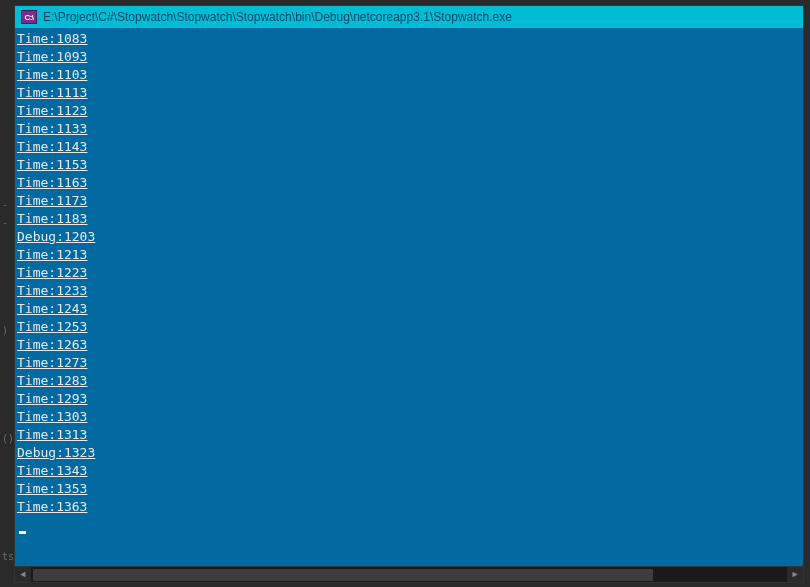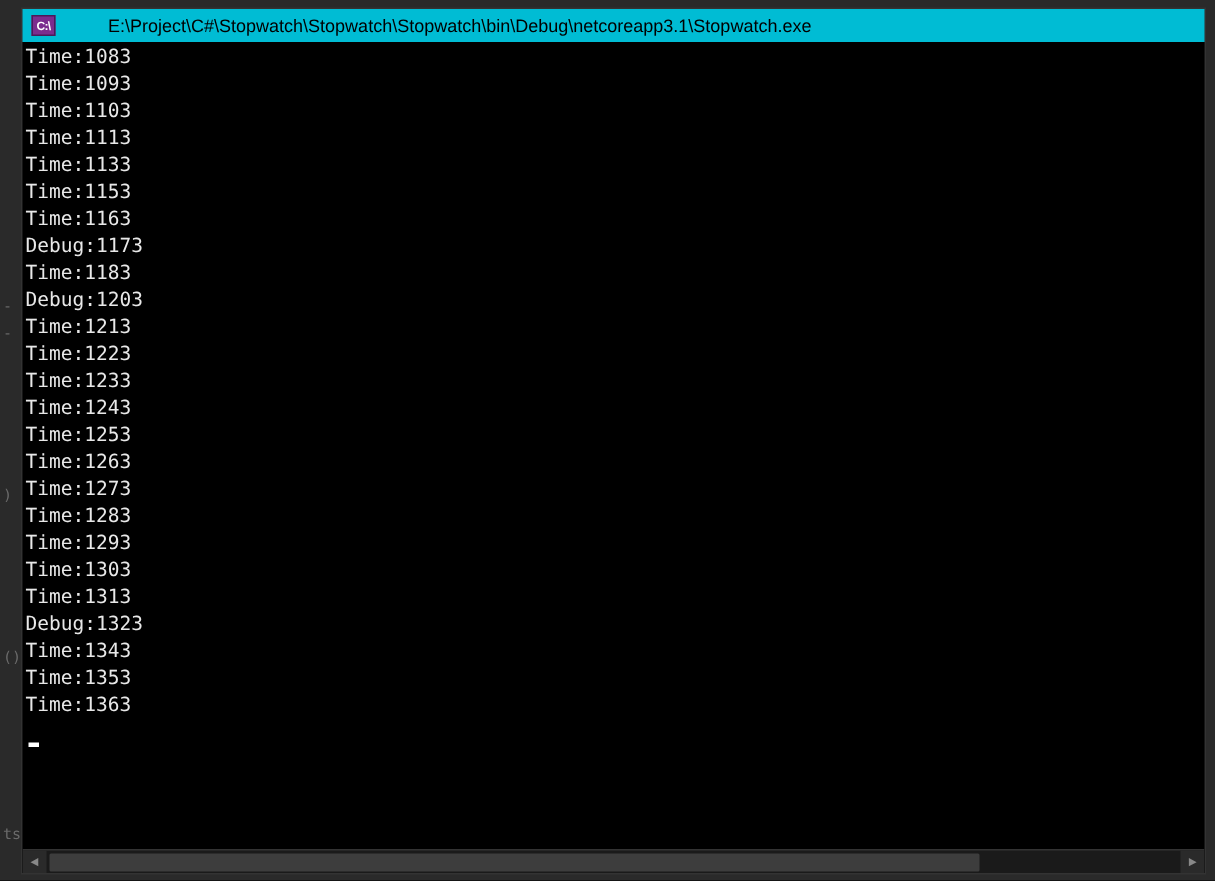--- a/index.html
+++ b/index.html
@@ -42,35 +42,35 @@
       display: inline-flex;
       align-items: center;
       justify-content: center;
       font-size: 8px;
       font-weight: bold;
       color: #fff;
       font-family: Arial, sans-serif;
       letter-spacing: -0.5px;
     }
     .titlebar-text {
-      color: #000000;
+      color: #0c4a6e;
       font-size: 12px;
       font-family: "Segoe UI", Tahoma, sans-serif;
       white-space: nowrap;
-      margin-left: 29px;
     }
     .console-area {
       flex: 1;
-      background: #000000;
+      background: #0369a1;
       color: #e8e8e8;
       font-size: 13px;
       line-height: 18px;
       padding: 2px 0 0 2px;
       overflow: hidden;
       position: relative;
+      text-decoration: underline;
     }
     .console-line {
       white-space: pre;
       font-family: "SimSun", "NSimSun", "Consolas", monospace;
     }
     .cursor {
       display: inline-block;
       width: 7px;
       height: 3px;
       background: #fff;
@@ -141,24 +141,26 @@
   <div class="titlebar">
     <span class="titlebar-icon">C:\</span>
     <span class="titlebar-text">E:\Project\C#\Stopwatch\Stopwatch\Stopwatch\bin\Debug\netcoreapp3.1\Stopwatch.exe</span>
   </div>
   <div class="console-area">
     <div id="console-lines">
         <div class="console-line">Time:1083</div>
         <div class="console-line">Time:1093</div>
         <div class="console-line">Time:1103</div>
         <div class="console-line">Time:1113</div>
+        <div class="console-line">Time:1123</div>
         <div class="console-line">Time:1133</div>
+        <div class="console-line">Time:1143</div>
         <div class="console-line">Time:1153</div>
         <div class="console-line">Time:1163</div>
-        <div class="console-line">Debug:1173</div>
+        <div class="console-line">Time:1173</div>
         <div class="console-line">Time:1183</div>
         <div class="console-line">Debug:1203</div>
         <div class="console-line">Time:1213</div>
         <div class="console-line">Time:1223</div>
         <div class="console-line">Time:1233</div>
         <div class="console-line">Time:1243</div>
         <div class="console-line">Time:1253</div>
         <div class="console-line">Time:1263</div>
         <div class="console-line">Time:1273</div>
         <div class="console-line">Time:1283</div>

